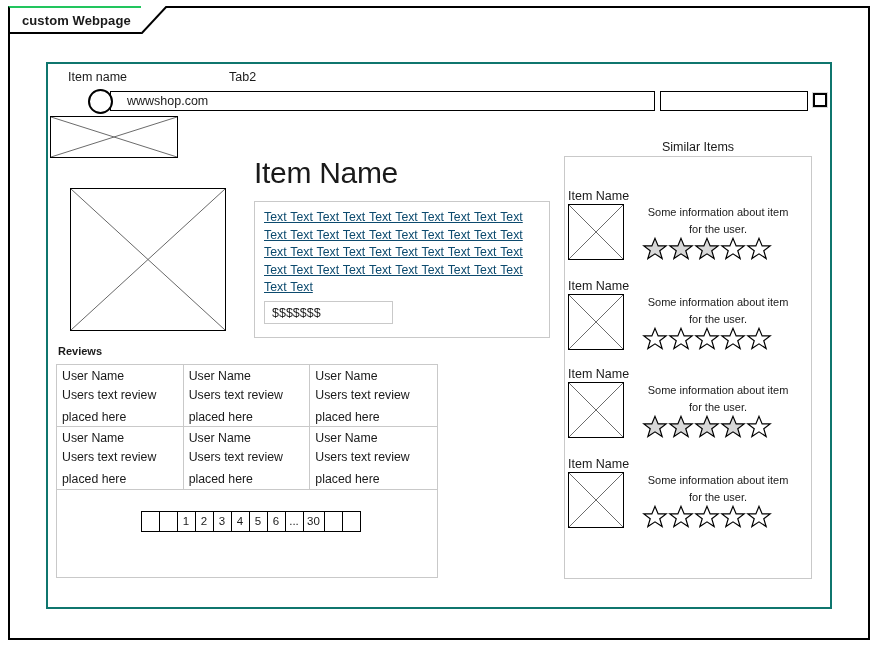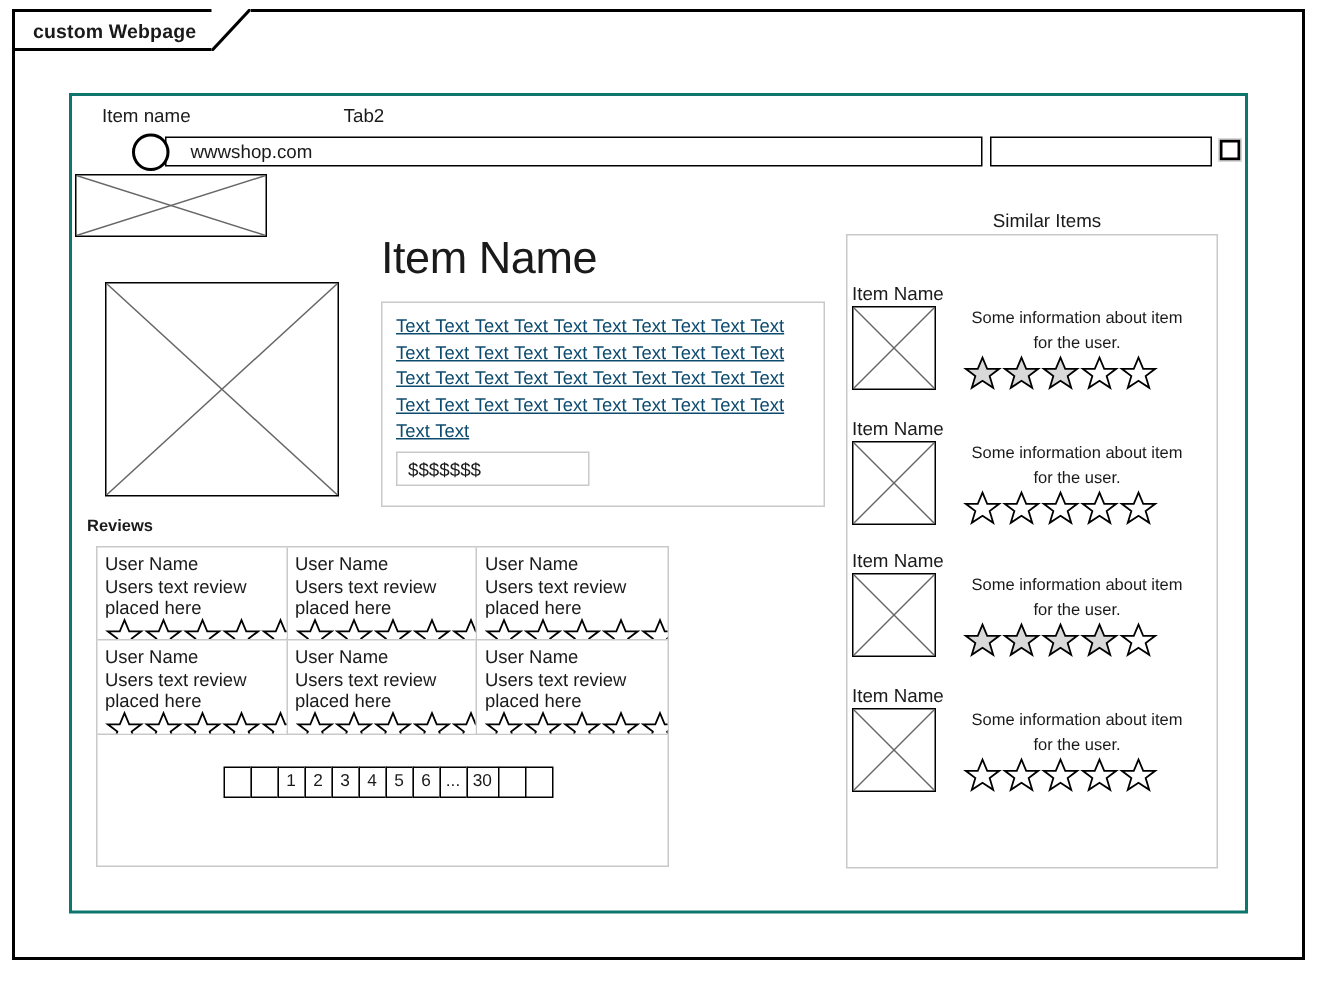--- a/index.html
+++ b/index.html
@@ -254,21 +254,21 @@
   
   #reviews-label {
     position: absolute;
     left: 10px;
     top: 281px;
     font-size: 11px;
     font-weight: bold;
   }
   #reviews-panel {
     position: absolute;
-    left: 16px;
+    left: 8px;
     top: 300px;
     width: 382px;
     height: 214px;
     box-sizing: border-box;
     border: 1px solid #c9c9c9;
     background: #fff;
   }
   #reviews-grid {
     display: grid;
     grid-template-columns: 1fr 1fr 1fr;
@@ -281,21 +281,21 @@
     padding: 4px 5px 0 5px;
     overflow: hidden;
   }
   .review-card:nth-child(3n) { border-right: none; }
   .review-user {
     font-size: 12.3px;
     line-height: 15px;
   }
   .review-text {
     font-size: 12.3px;
-    line-height: 14px;
+    line-height: 22px;
     width: 110px;
   }
   .stars {
     display: flex;
     margin-top: -1px;
   }
   .star-svg { display: block; }
 
   #pagination-row {
     display: flex;
@@ -369,21 +369,21 @@
   }
 
   .xbox-svg { display: block; width: 100%; height: 100%; }
 </style>
 </head>
 <body>
 
 <div id="outer-frame"></div>
 
 <div id="frame-tab">
-  <div class="tab-body" style="border-left:2px solid #000;border-top:2px solid #000000;">
+  <div class="tab-body" style="border-left:2px solid #000;border-top:2px solid #22c55e;">
     <span>custom Webpage</span>
   </div>
   <div class="tab-notch">
     <svg width="26" height="28" viewBox="0 0 26 28">
       <polyline points="0,28 26,0" stroke="#000" stroke-width="2" fill="none"></polyline>
       <polyline points="0,28 0,0" stroke="none" fill="none"></polyline>
     </svg>
   </div>
 </div>
 

